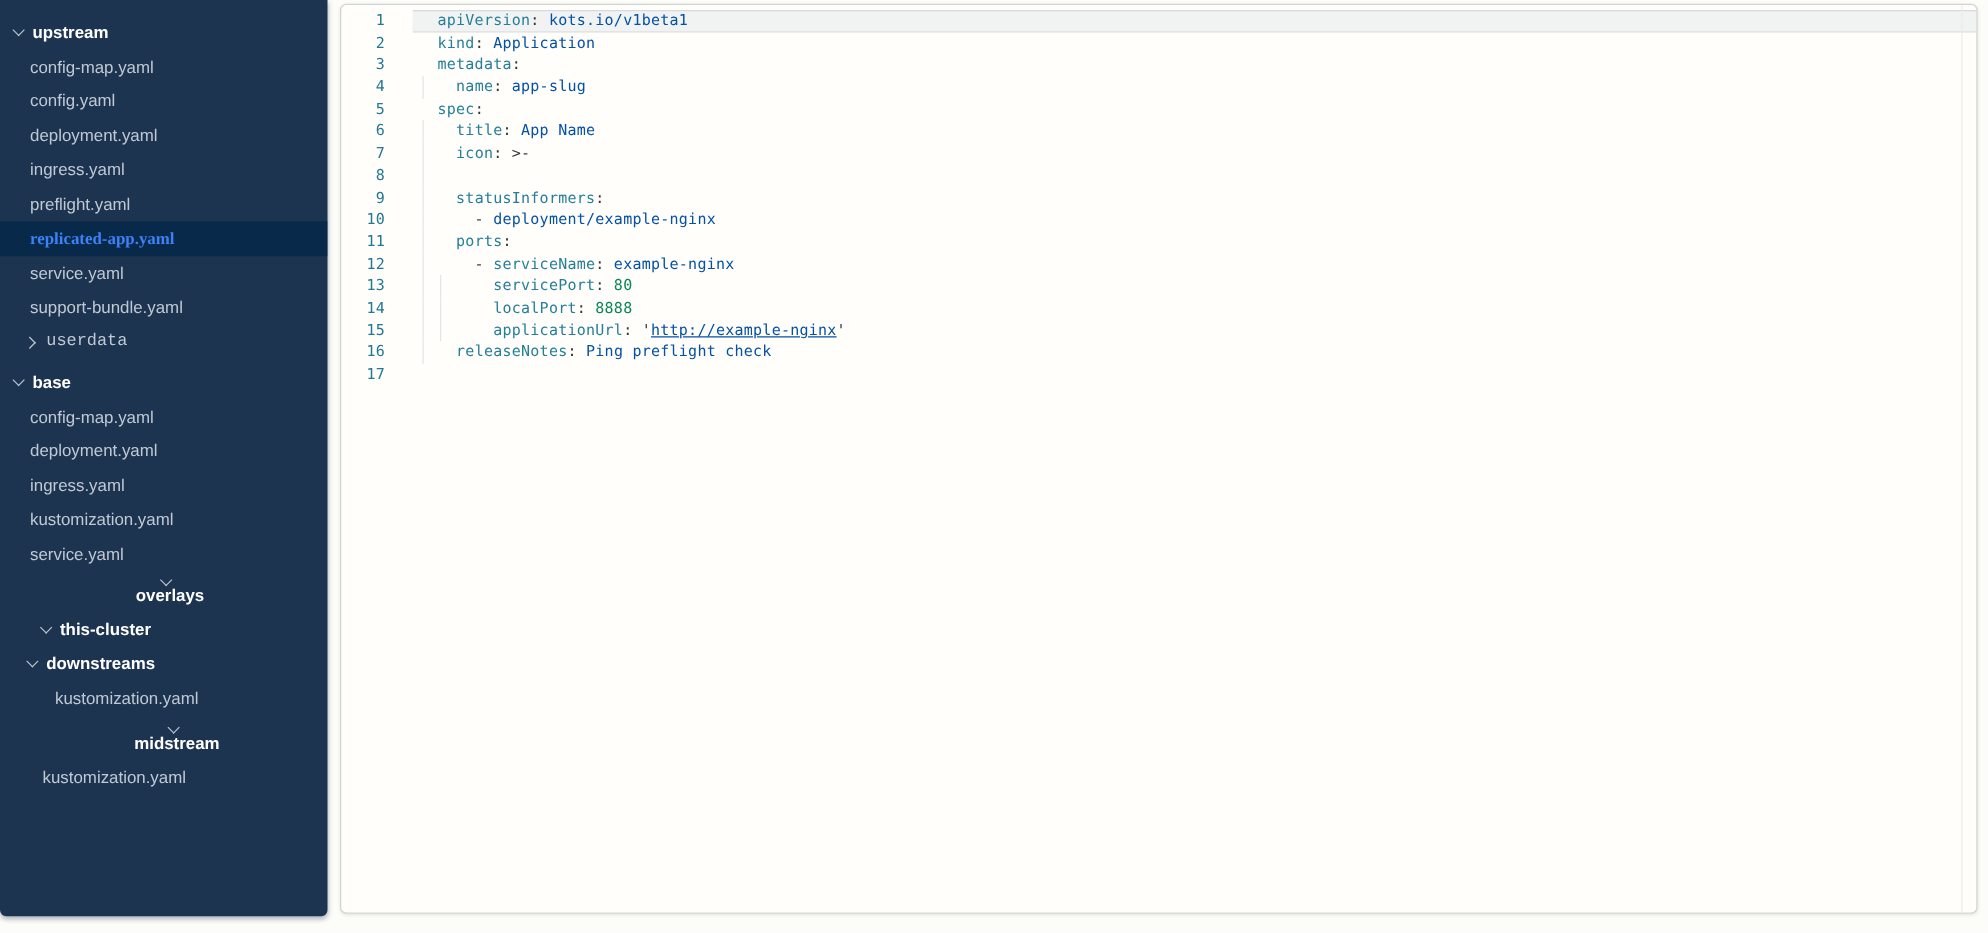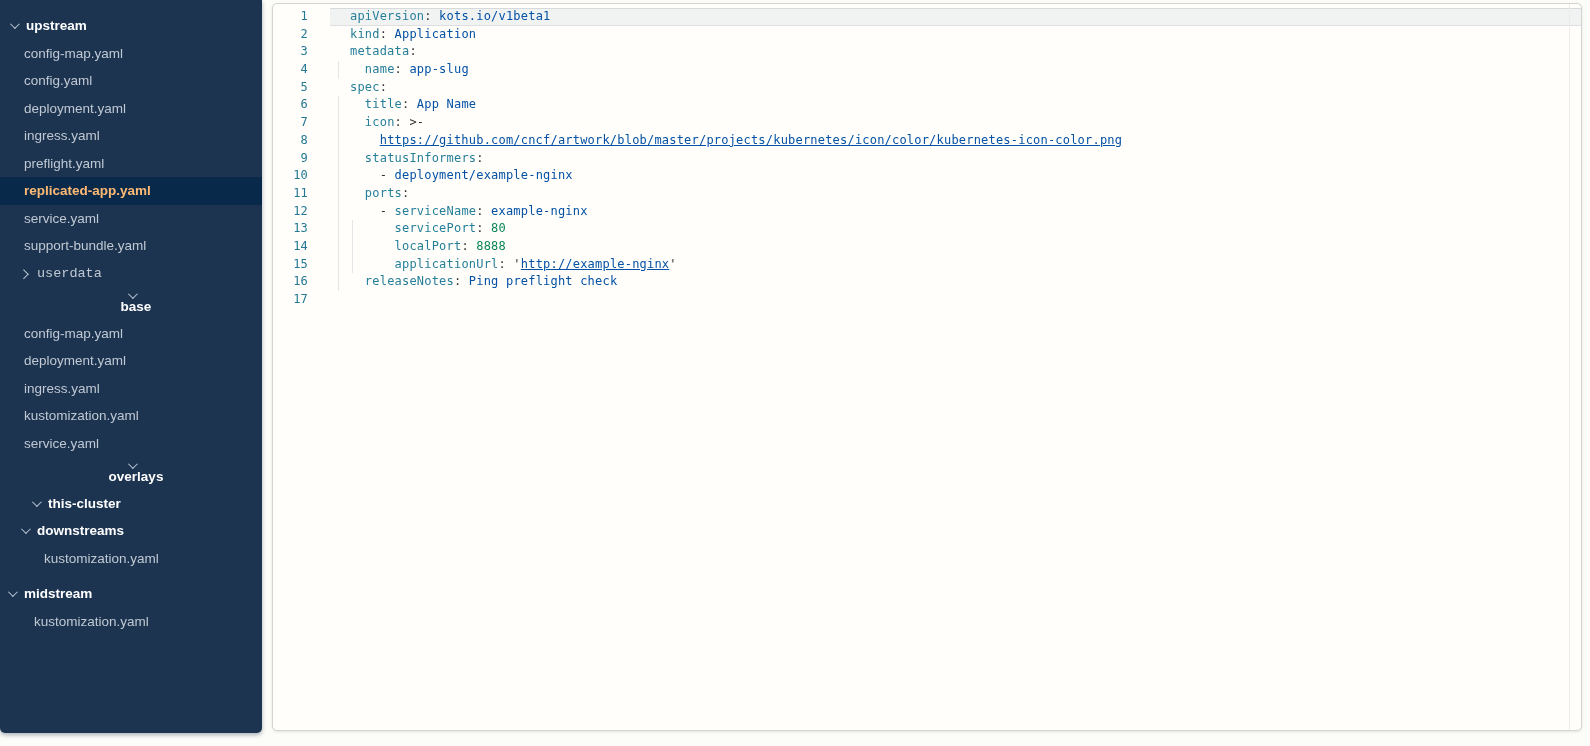--- a/index.html
+++ b/index.html
@@ -14,21 +14,21 @@
   
   .sidebar{
     position:absolute;left:0;top:0;width:262px;height:733px;
     background:var(--sidebar-bg);border-radius:0 0 5px 5px;
     box-shadow:0 2px 4px rgba(20,40,70,.35);
     padding-top:12px;overflow:hidden;
   }
   .tree-row{height:27.5px;display:flex;align-items:center;font-size:13.5px;color:var(--sidebar-file);cursor:pointer;white-space:nowrap;}
   .tree-row.folder{color:var(--sidebar-folder);font-weight:bold;}
   .tree-row.folder.plain{color:var(--sidebar-file);font-weight:normal;}
-  .tree-row.selected{background:var(--sidebar-sel);color:#fdba74;font-weight:bold;}
+  .tree-row.selected{background:var(--sidebar-sel);color:#3b82f6;font-weight:bold;font-family:Liberation Serif, serif;}
   .tree-row.gap-section{margin-top:5px;}
   .tree-row.gap-small{margin-top:8px;}
   .chev{width:7px;height:7px;display:inline-block;border-right:1.6px solid var(--chev);border-bottom:1.6px solid var(--chev);margin-right:9px;flex:0 0 auto;}
   .chev.down{transform:rotate(45deg) translate(0,-2px);}
   .chev.right{transform:rotate(-45deg) translate(-1px,0);}
 
   
   .editor{
     position:absolute;left:272px;top:3px;width:1310px;height:728px;
     background:#fffefb;border:1px solid var(--ed-border);border-radius:5px;
@@ -78,21 +78,21 @@
       <div class="tree-row" style="padding-left: 24px;">
         <span class="lbl">service.yaml</span>
       </div>
       <div class="tree-row" style="padding-left: 24px;">
         <span class="lbl">support-bundle.yaml</span>
       </div>
       <div class="tree-row folder plain" style="padding-left: 21px; font-family: Liberation Mono, monospace;">
         <span class="chev right"></span>
         <span class="lbl">userdata</span>
       </div>
-      <div class="tree-row folder gap-section" style="padding-left: 10px; flex-direction: column;">
+      <div class="tree-row folder gap-section" style="padding-left: 10px;">
         <span class="chev down"></span>
         <span class="lbl">base</span>
       </div>
       <div class="tree-row" style="padding-left: 24px;">
         <span class="lbl">config-map.yaml</span>
       </div>
       <div class="tree-row" style="padding-left: 24px;">
         <span class="lbl">deployment.yaml</span>
       </div>
       <div class="tree-row" style="padding-left: 24px;">
@@ -112,21 +112,21 @@
         <span class="chev down"></span>
         <span class="lbl">this-cluster</span>
       </div>
       <div class="tree-row folder" style="padding-left: 21px;">
         <span class="chev down"></span>
         <span class="lbl">downstreams</span>
       </div>
       <div class="tree-row" style="padding-left: 44px;">
         <span class="lbl">kustomization.yaml</span>
       </div>
-      <div class="tree-row folder gap-small" style="padding-left: 8px;">
+      <div class="tree-row folder gap-small" style="padding-left: 21px; flex-direction: column;">
         <span class="chev down"></span>
         <span class="lbl">midstream</span>
       </div>
       <div class="tree-row" style="padding-left: 34px;">
         <span class="lbl">kustomization.yaml</span>
       </div>
     </aside>
 
   <div class="editor">
     <div class="code-lines">
@@ -153,21 +153,21 @@
         <div class="cl">
           <span class="ln">6</span>
           <span class="lc"><span class="guide" style="left: 7.6px;"></span><span class="tk-d">  </span><span class="tk-k">title</span><span class="tk-d">: </span><span class="tk-s">App Name</span></span>
         </div>
         <div class="cl">
           <span class="ln">7</span>
           <span class="lc"><span class="guide" style="left: 7.6px;"></span><span class="tk-d">  </span><span class="tk-k">icon</span><span class="tk-d">: &gt;-</span></span>
         </div>
         <div class="cl">
           <span class="ln">8</span>
-          <span class="lc"><span class="guide" style="left: 7.6px;"></span><span class="tk-d">    </span><span class="tk-l">https://github.com/cncf/artwork/blob/master/projects/kubernetes/icon/color/kubernetes-icon-color.png</span></span>
+          <span class="lc"><span class="guide" style="left: 7.6px;"></span><span class="tk-d">    </span></span>
         </div>
         <div class="cl">
           <span class="ln">9</span>
           <span class="lc"><span class="guide" style="left: 7.6px;"></span><span class="tk-d">  </span><span class="tk-k">statusInformers</span><span class="tk-d">:</span></span>
         </div>
         <div class="cl">
           <span class="ln">10</span>
           <span class="lc"><span class="guide" style="left: 7.6px;"></span><span class="tk-d">    - </span><span class="tk-s">deployment/example-nginx</span></span>
         </div>
         <div class="cl">

